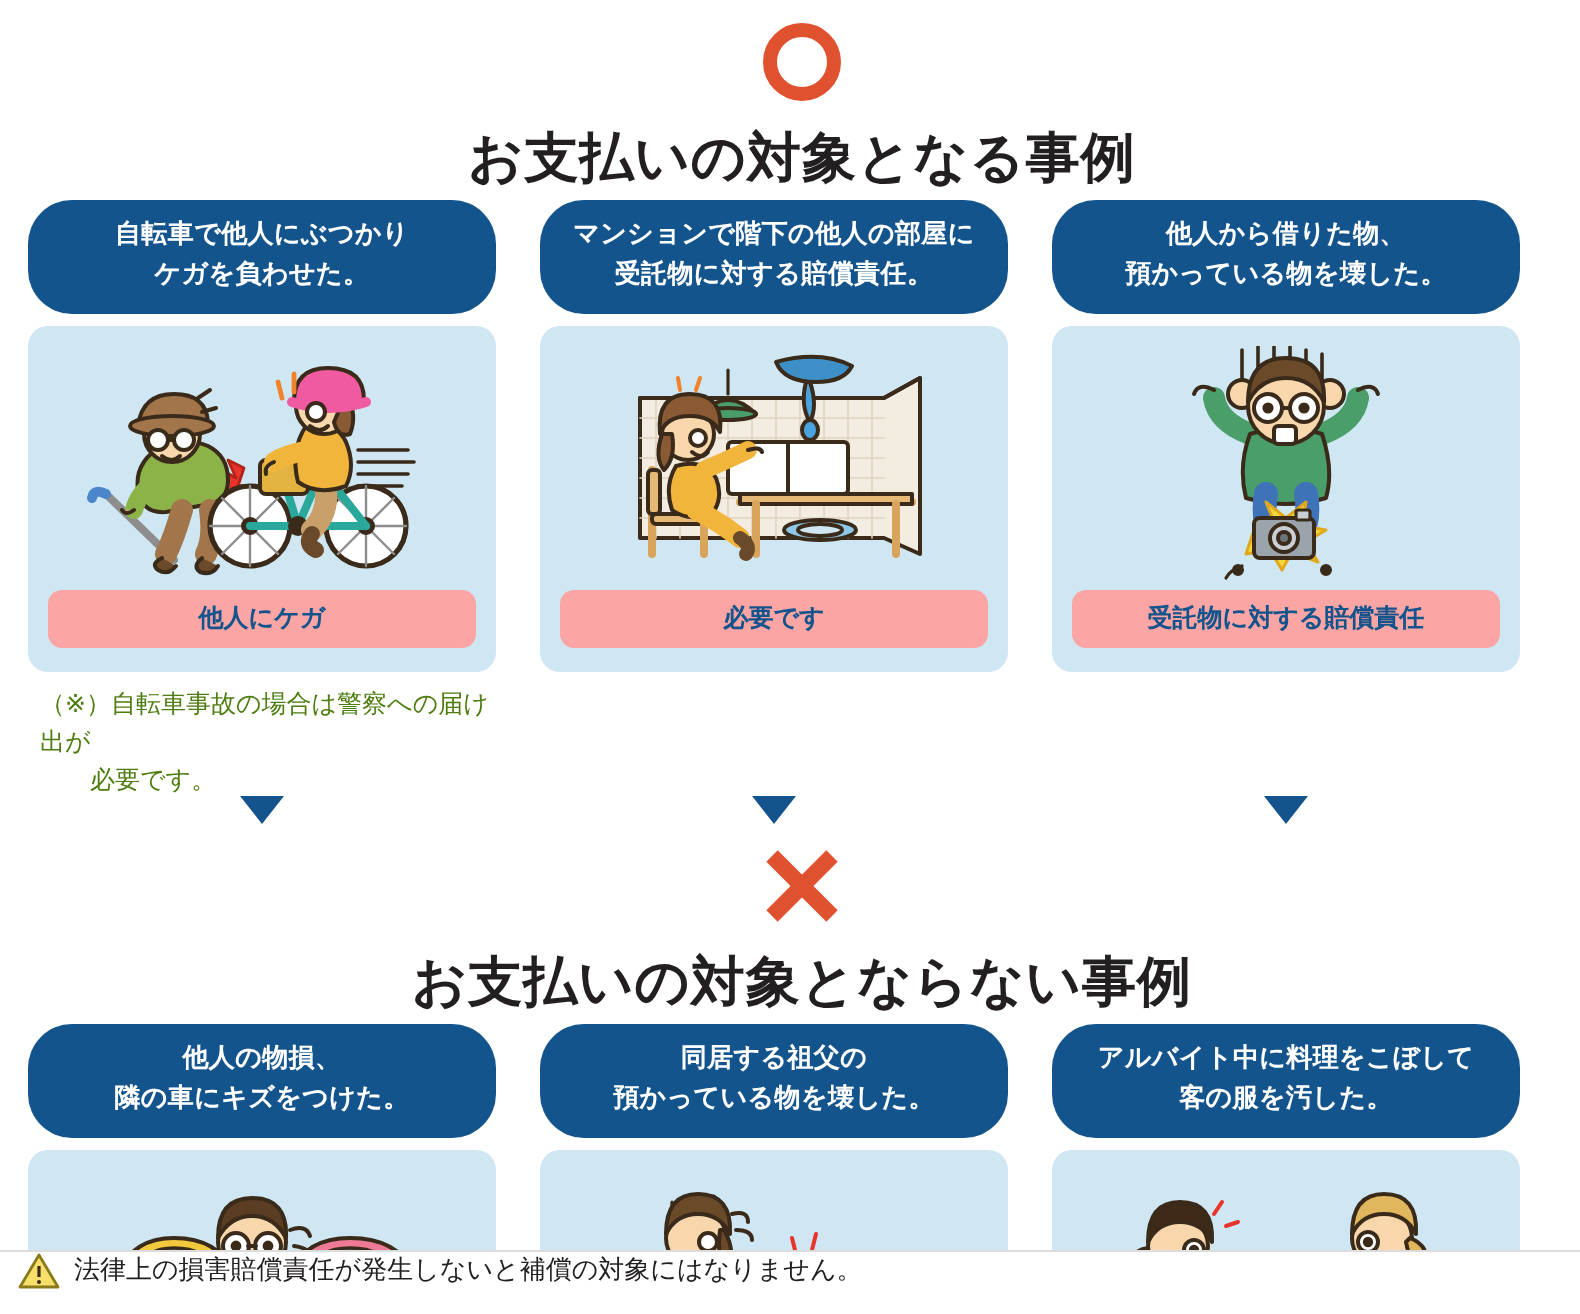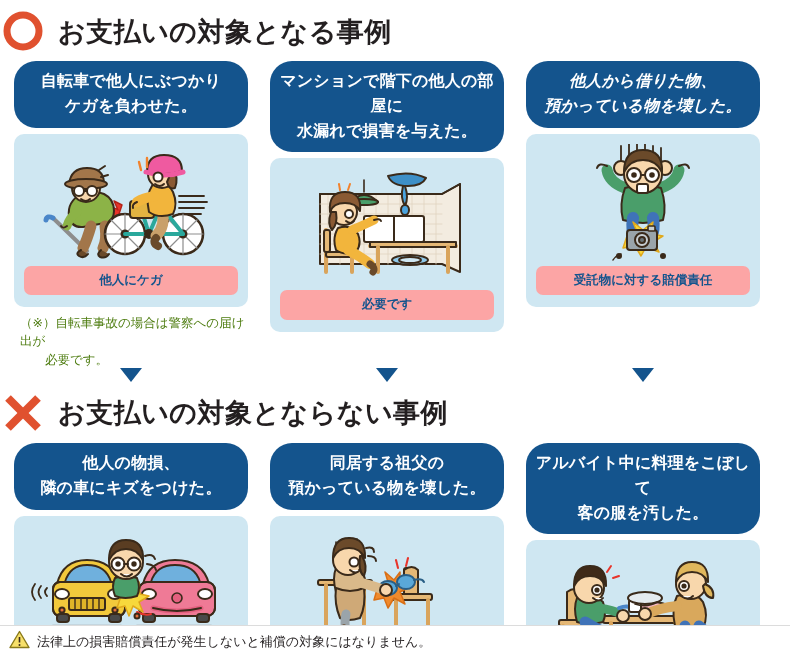--- a/index.html
+++ b/index.html
@@ -11,20 +11,22 @@
     overflow: hidden;
     position: relative;
   }
   .page { position: relative; width: 790px; height: 657px; }
 
   
   .section-head {
     display: flex;
     align-items: center;
     gap: 12px;
+    padding-left: 12px;
+    flex-direction: column;
   }
   .head-mark { width: 46px; height: 46px; flex: 0 0 46px; position: relative; }
   .head-title {
     font-size: 27px;
     font-weight: bold;
     color: #231f20;
     letter-spacing: 0.5px;
     line-height: 1;
     white-space: nowrap;
   }
@@ -36,21 +38,21 @@
     padding: 0 14px;
   }
   .col { width: 234px; position: relative; }
 
   
   .bubble {
     background: #14548d;
     border-radius: 22px;
     color: #ffffff;
     text-align: center;
-    font-size: 16px;
+    font-size: 13px;
     font-weight: bold;
     line-height: 1.55;
     padding: 8px 6px 9px;
     position: relative;
     z-index: 3;
     letter-spacing: 0.2px;
   }
   .bubble-tail {
     position: absolute;
     left: 50%;
@@ -95,21 +97,21 @@
   }
 
   
   .warnbar {
     position: absolute;
     left: 0; right: 0; bottom: 0;
     height: 32px;
     background: #ffffff;
     border-top: 1px solid #dcdcdc;
     display: flex;
-    align-items: center;
+    align-items: flex-start;
     gap: 7px;
     padding-left: 9px;
   }
   .warn-text { font-size: 13px; color: #231f20; }
 </style>
 </head>
 <body>
 
 <div class="page">
 
@@ -225,21 +227,21 @@
           </svg>
         </div>
         <div class="caption" style="white-space: pre-line;">他人にケガ</div>
       </div>
       <div class="footnote" style="white-space: pre-line;">（※）自転車事故の場合は警察への届け出が
 　　必要です。</div>
     </div>
 
     <div class="col">
       <div class="bubble" style="white-space: pre-line;">マンションで階下の他人の部屋に
-水漏れで損害を与えた。</div>
+受託物に対する賠償責任。</div>
       <div class="bubble-tail"></div>
       <div class="panel">
         <div class="art">
           <svg width="190" height="118" viewBox="0 0 190 118">
             <g stroke="#3a2a1a" stroke-width="2" stroke-linecap="round" stroke-linejoin="round" fill="none">
 
               <path d="M28 26 L150 26 L168 16 L168 104 L150 96 L28 96 Z" fill="#f3ece0"></path>
               <g stroke="#e0d4c0" stroke-width="0.8">
                 <line x1="36" y1="26" x2="36" y2="96"></line>
                   <line x1="48" y1="26" x2="48" y2="96"></line>
@@ -303,21 +305,21 @@
                 <line x1="56" y1="22" x2="58" y2="16"></line>
               </g>
             </g>
           </svg>
         </div>
         <div class="caption" style="white-space: pre-line;">必要です</div>
       </div>
     </div>
 
     <div class="col">
-      <div class="bubble" style="white-space: pre-line; font-style: italic;">他人から借りた物、
+      <div class="bubble" style="white-space: pre-line;">他人から借りた物、
 預かっている物を壊した。</div>
       <div class="bubble-tail"></div>
       <div class="panel">
         <div class="art">
           <svg width="160" height="118" viewBox="0 0 160 118">
             <g stroke="#3a2a1a" stroke-width="2" stroke-linecap="round" stroke-linejoin="round" fill="none">
 
               <g stroke="#3a2a1a" stroke-width="1.8">
                 <line x1="58" y1="2" x2="58" y2="18"></line>
                 <line x1="66" y1="0" x2="66" y2="17"></line>

